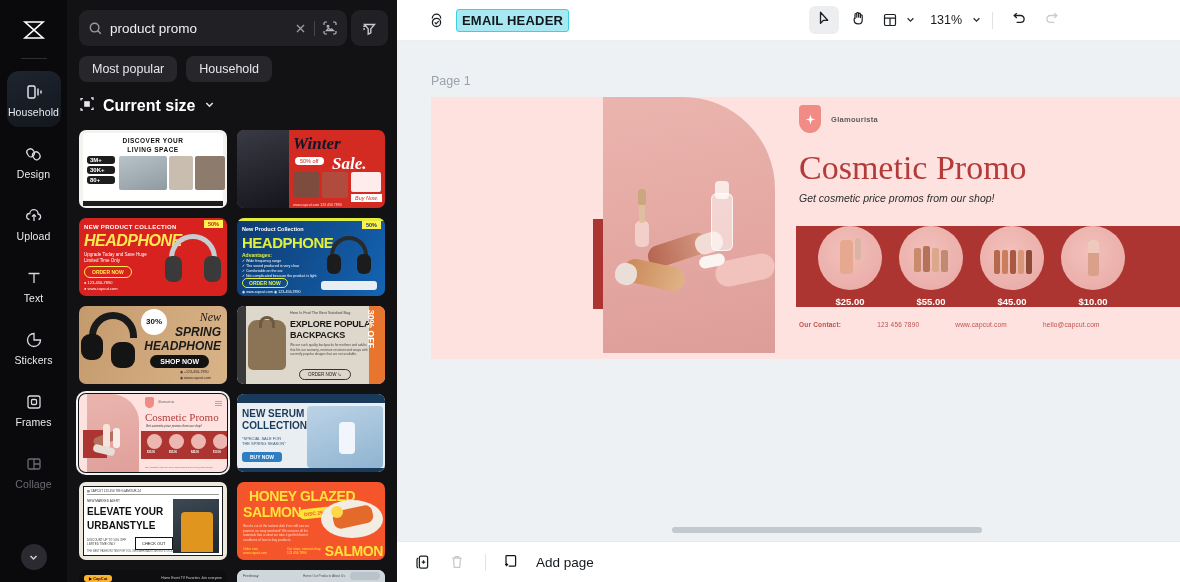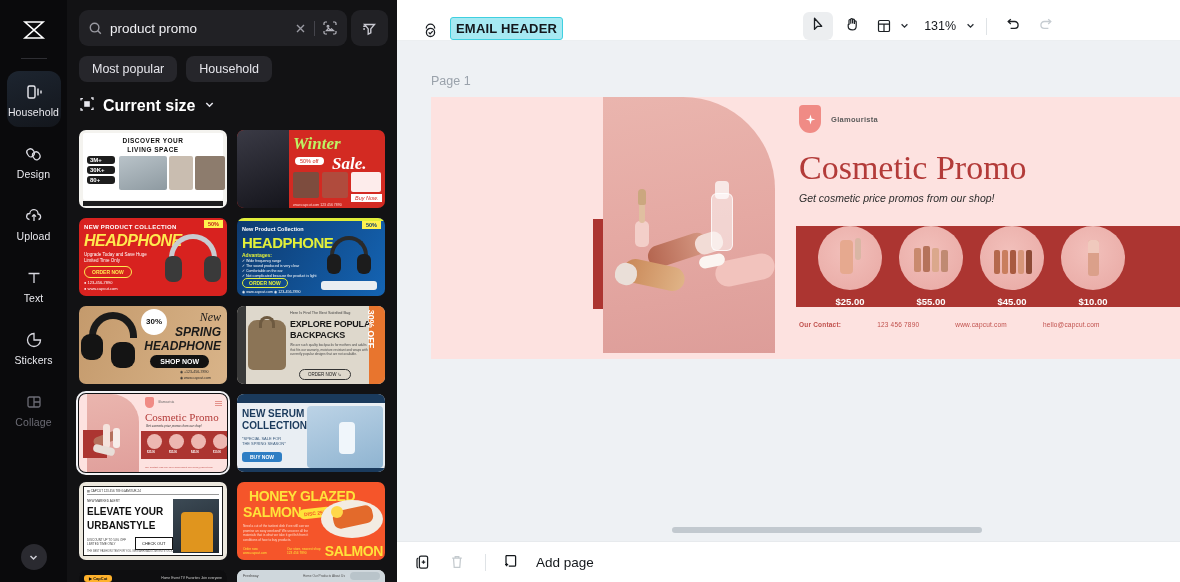--- a/index.html
+++ b/index.html
@@ -87,22 +87,22 @@
   .thumb {
     width: 100%; height: 78px; border-radius: 7px; overflow: hidden;
     position: relative; cursor: pointer; background: #1d1d21;
   }
   .thumb.selected { outline: 2px solid #f2f2f5; outline-offset: 1px; }
   .thumb .tw { position: absolute; inset: 0; }
 
   
   .main { flex: 1; height: 582px; display: flex; flex-direction: column; background: #eef1f4; position:relative; }
   .topbar {
-    height: 41px; background: #ffffff; display: flex; align-items: flex-end;
-    padding: 0 24px; gap: 10px; flex: 0 0 41px;
+    height: 41px; background: #ffffff; display: flex; align-items: center;
+    padding: 0 30px; gap: 10px; flex: 0 0 41px;
     border-bottom: 1px solid #eceff1;
   }
   .title-input {
     border: 1.5px solid #3fd0e0; border-radius: 3px;
     padding: 3px 5px; font-size: 13px; font-weight: bold; letter-spacing: .2px;
     color: #13171c; background: #a6e9f2;
   }
   .tools { display: flex; align-items: center; gap: 4px; margin-left: 230px; }
   .tool {
     width: 30px; height: 28px; border-radius: 6px;
@@ -221,20 +221,29 @@
 
     <div class="rail-item">
       <span class="rail-ico">
         <svg width="20" height="20" viewBox="0 0 20 20" fill="none" stroke="#d9d9e0" stroke-width="1.3">
           <path d="M10 3.5a6.5 6.5 0 1 0 6.5 6.5H10z"></path>
         </svg>
       </span>
       <span class="rail-label">Stickers</span>
     </div>
 
+    <div class="rail-item">
+      <span class="rail-ico">
+        <svg width="20" height="20" viewBox="0 0 20 20" fill="none" stroke="#d9d9e0" stroke-width="1.3">
+          <rect x="4" y="4" width="12" height="12" rx="2"></rect>
+          <rect x="7.5" y="7.5" width="5" height="5" rx="1"></rect>
+        </svg>
+      </span>
+      <span class="rail-label">Frames</span>
+    </div>
 
     <div class="rail-item dim">
       <span class="rail-ico">
         <svg width="20" height="20" viewBox="0 0 20 20" fill="none" stroke="#6c6c75" stroke-width="1.3">
           <rect x="4" y="5" width="12" height="10" rx="1.5"></rect>
           <path d="M10 5v10M10 10h6"></path>
         </svg>
       </span>
       <span class="rail-label">Collage</span>
     </div>
@@ -314,21 +323,21 @@
           <div style="position:absolute;left:40px;top:26px;width:48px;height:34px;background:linear-gradient(160deg,#b9c3c9,#8e9aa1);border-radius:2px;"></div>
           <div style="position:absolute;left:90px;top:26px;width:24px;height:34px;background:#c9bdb0;border-radius:2px;"></div>
           <div style="position:absolute;left:116px;top:26px;width:30px;height:34px;background:#8d7c6d;border-radius:2px;"></div>
           <div style="position:absolute;left:4px;right:4px;bottom:2px;height:5px;background:#1d1d1d;"></div>
         </div>
       </div>
 
       <div class="thumb">
         <div class="tw" style="background:#d32a22;">
           <div style="position:absolute;left:0;top:0;width:52px;height:100%;background:linear-gradient(160deg,#3a3a45,#15151c);"></div>
-          <div style="position:absolute;left:56px;top:4px;font-family:'Liberation Serif',serif;color:#bef264;font-size:17px;font-style:italic;font-weight:bold;">Winter</div>
+          <div style="position:absolute;left:56px;top:4px;font-family:'Liberation Serif',serif;color:#0f172a;font-size:17px;font-style:italic;font-weight:bold;">Winter</div>
           <div style="position:absolute;left:95px;top:24px;font-family:'Liberation Serif',serif;color:#fff;font-size:17px;font-style:italic;font-weight:bold;">Sale.</div>
           <div style="position:absolute;left:58px;top:27px;background:#fff;color:#d32a22;font-size:5.5px;border-radius:6px;padding:1px 5px;">50% off</div>
           <div style="position:absolute;left:56px;top:42px;width:26px;height:26px;background:#7d4c3e;border-radius:2px;"></div>
           <div style="position:absolute;left:85px;top:42px;width:26px;height:26px;background:#b04b3d;border-radius:2px;"></div>
           <div style="position:absolute;left:114px;top:42px;width:30px;height:20px;background:#fdeceb;border-radius:2px;"></div>
           <div style="position:absolute;left:114px;top:64px;background:#fff;color:#d32a22;font-size:5.5px;font-style:italic;padding:1px 4px;">Buy Now.</div>
           <div style="position:absolute;left:56px;bottom:1px;font-size:3.5px;color:#ffd9d6;">www.capcut.com  123 456 7890</div>
         </div>
       </div>
 

